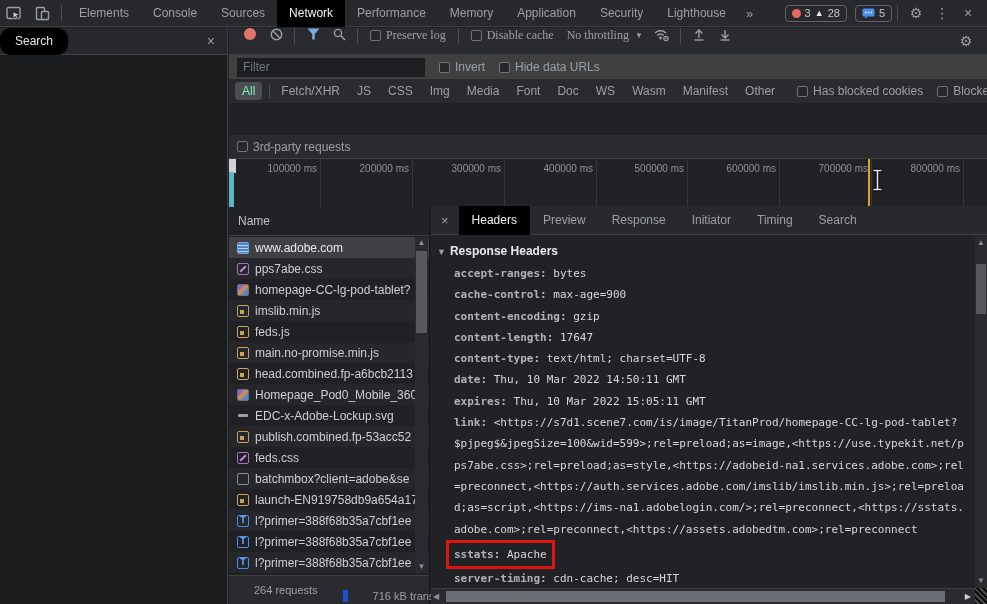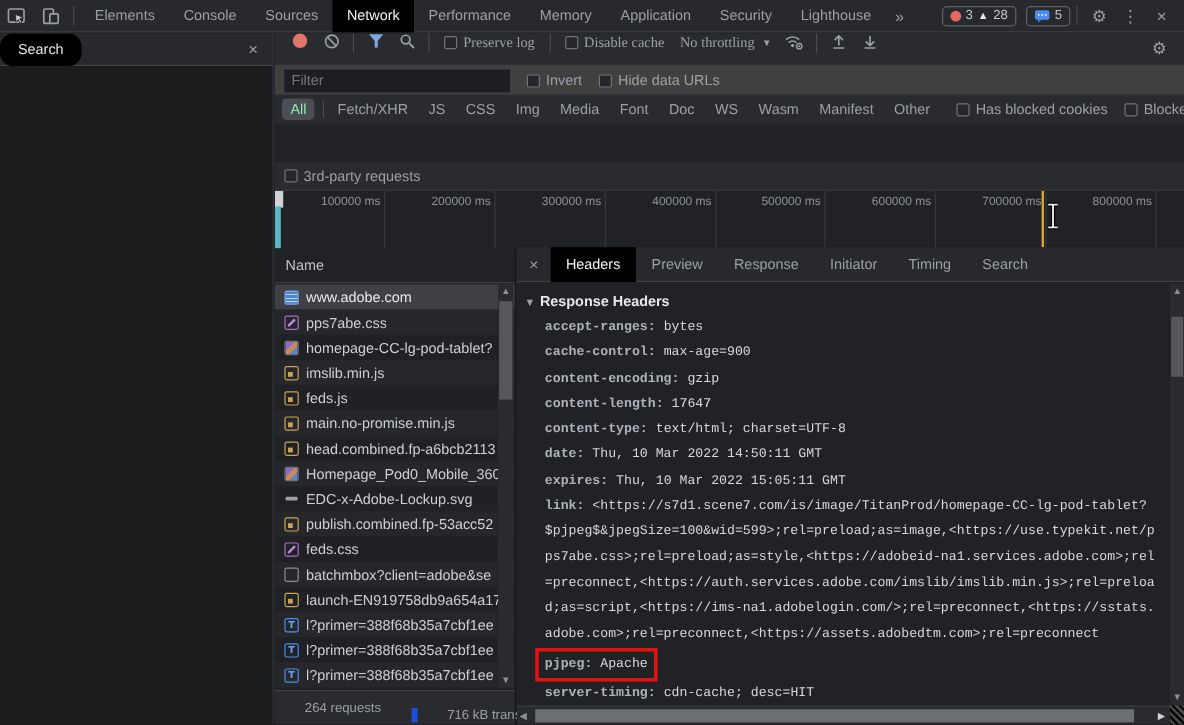--- a/index.html
+++ b/index.html
@@ -116,21 +116,21 @@
   .details{position:absolute;left:202px;right:0;top:0;bottom:0;background:#212226;}
   .det-tabs{height:29px;border-bottom:1px solid #3c4043;background:#28292c;display:flex;align-items:center;}
   .det-close{padding:0 10px;color:#9aa0a6;font-size:13px;}
   .det-tab{padding:0 13px;height:29px;line-height:29px;color:#9aa0a6;white-space:nowrap;}
   .det-tab.active{background:#000;color:#f1f3f4;}
 
   .det-content{position:absolute;top:30px;left:0;right:12px;bottom:16px;overflow:hidden;
     font-family:"DejaVu Sans Mono",monospace;font-size:11px;padding:5px 10px 0 6px;}
   .section-title{color:#e6e8ea;font-weight:bold;line-height:21px;font-family:"Liberation Sans",sans-serif;font-size:12px;}
   .disc{color:#9aa0a6;font-size:9px;margin-right:4px;}
-  .hline{line-height:21.3px;padding-left:17px;word-break:break-all;color:#d6d8db;font-family:Liberation Mono, monospace;}
+  .hline{line-height:21.3px;padding-left:17px;word-break:break-all;color:#d6d8db;}
   .hname{font-weight:bold;color:#aeb3b9;}
   .hname::after{content:": ";}
   .hpair{display:inline;}
   .hline.highlighted .hpair{outline:3px solid var(--highlight-red,#e01313);outline-offset:5px;}
   .hline.highlighted{margin:4px 0 3px 0;}
 
   
   .det-vsb{position:absolute;top:30px;right:0;width:12px;bottom:16px;background:#2a2b2e;}
   .det-vsb .thumb{position:absolute;left:1px;right:1px;top:28px;height:50px;background:#56585c;}
   .det-vsb .up{top:1px;} .det-vsb .down{bottom:1px;}
@@ -472,21 +472,21 @@
               <div class="hline">
                 <span class="hpair"><span class="hname">date</span><span class="hval">Thu, 10 Mar 2022 14:50:11 GMT</span></span>
               </div>
               <div class="hline">
                 <span class="hpair"><span class="hname">expires</span><span class="hval">Thu, 10 Mar 2022 15:05:11 GMT</span></span>
               </div>
               <div class="hline">
                 <span class="hpair"><span class="hname">link</span><span class="hval">&lt;https://s7d1.scene7.com/is/image/TitanProd/homepage-CC-lg-pod-tablet?$pjpeg$&amp;jpegSize=100&amp;wid=599&gt;;rel=preload;as=image,&lt;https://use.typekit.net/pps7abe.css&gt;;rel=preload;as=style,&lt;https://adobeid-na1.services.adobe.com&gt;;rel=preconnect,&lt;https://auth.services.adobe.com/imslib/imslib.min.js&gt;;rel=preload;as=script,&lt;https://ims-na1.adobelogin.com/&gt;;rel=preconnect,&lt;https://sstats.adobe.com&gt;;rel=preconnect,&lt;https://assets.adobedtm.com&gt;;rel=preconnect</span></span>
               </div>
               <div class="hline highlighted">
-                <span class="hpair"><span class="hname">pjpeg</span><span class="hval">Apache</span></span>
+                <span class="hpair"><span class="hname">sstats</span><span class="hval">Apache</span></span>
               </div>
               <div class="hline">
                 <span class="hpair"><span class="hname">server-timing</span><span class="hval">cdn-cache; desc=HIT</span></span>
               </div>
             </div>
         </div>
 
         <div class="det-vsb">
           <span class="sb-arrow up">▲</span>
           <span class="thumb"></span>

